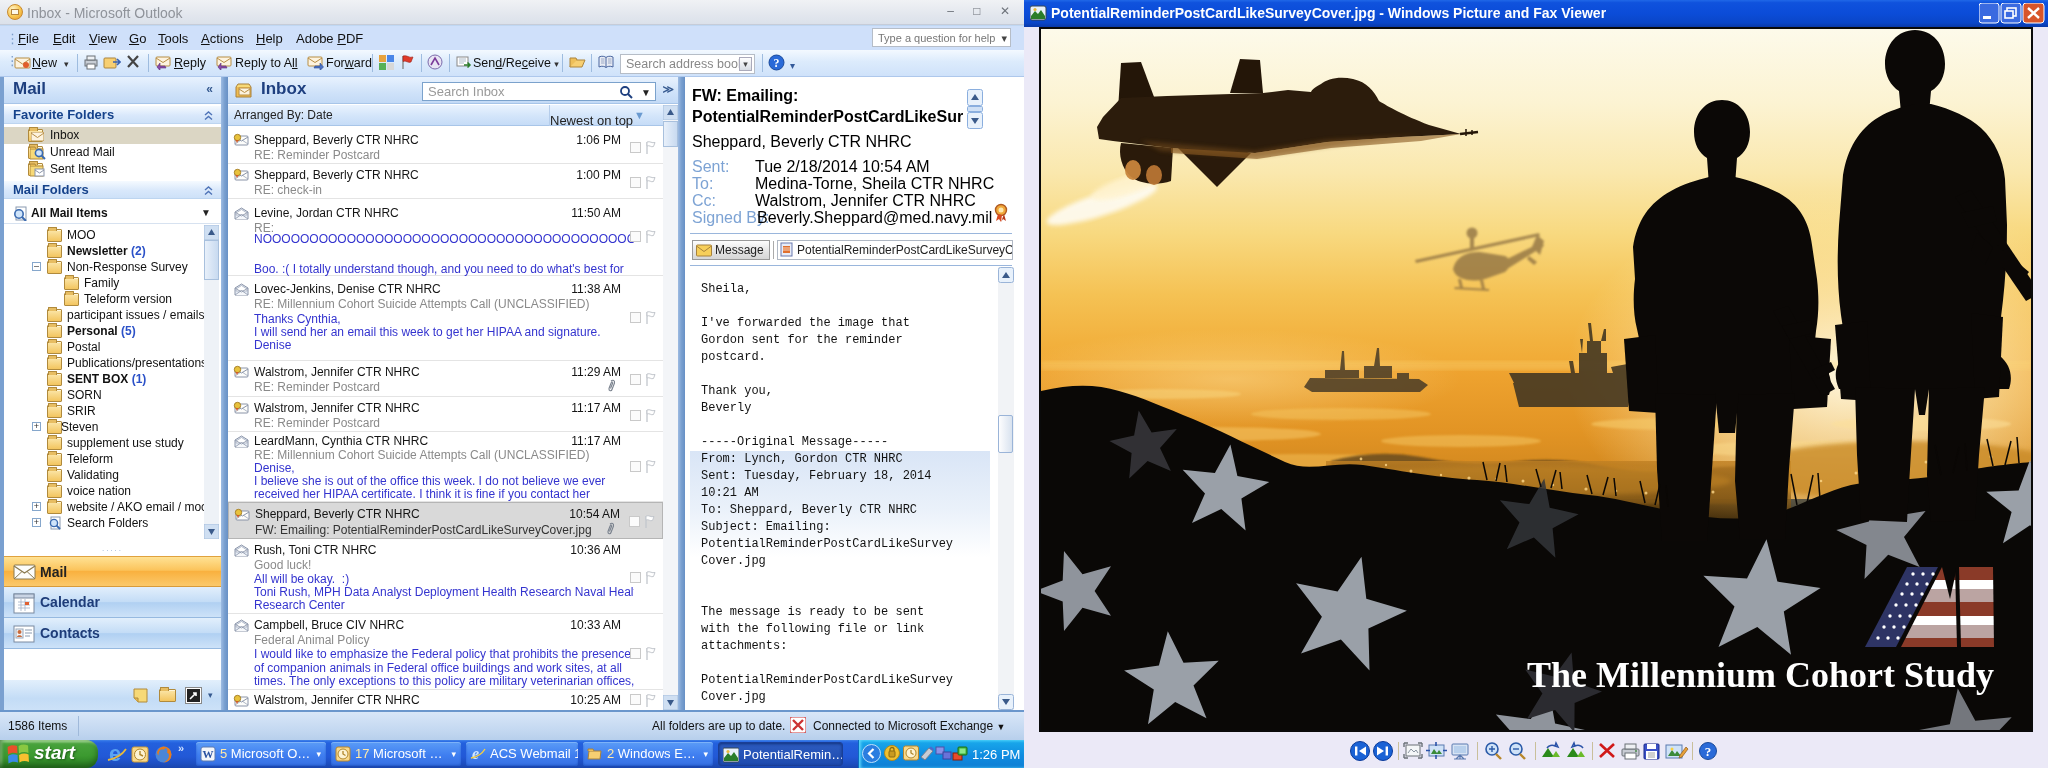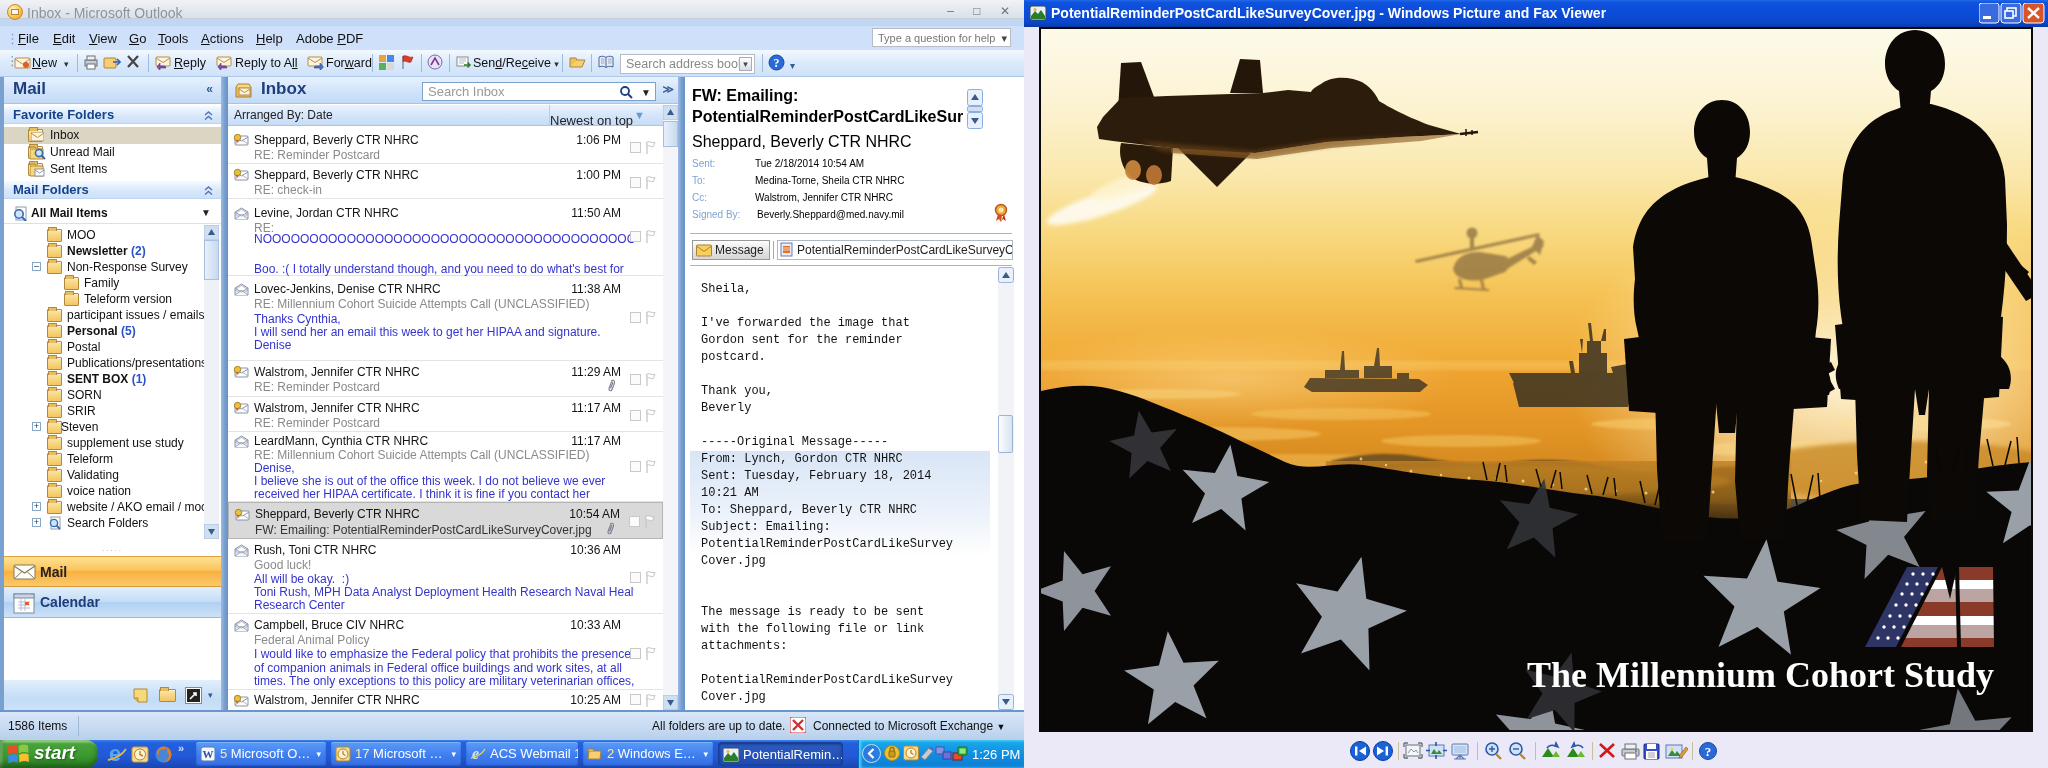--- a/index.html
+++ b/index.html
@@ -1,19 +1,19 @@
 <!DOCTYPE html>
 <html><head><meta charset="utf-8"><style>
 *{margin:0;padding:0;box-sizing:border-box}
 html,body{width:2048px;height:768px;overflow:hidden;font-family:"Liberation Sans",sans-serif;background:#000}
 .abs{position:absolute}
 #left{position:absolute;left:0;top:0;width:1024px;height:768px;background:#bfd7f2}
 #right{position:absolute;left:1024px;top:0;width:1024px;height:768px;background:#ebe9f7}
 
-#ltitle{position:absolute;left:0;top:0;width:1024px;height:19px;background:linear-gradient(#f0f2f5,#e3e7ee 60%,#dbe1ea);border-bottom:1px solid #c6ccd8;color:#8f939a;font-size:14px}
+#ltitle{position:absolute;left:0;top:0;width:1024px;height:25px;background:linear-gradient(#f0f2f5,#e3e7ee 60%,#dbe1ea);border-bottom:1px solid #c6ccd8;color:#8f939a;font-size:14px}
 #ltitle .txt{position:absolute;left:27px;top:5px}
 #lbtns{position:absolute;right:6px;top:4px;color:#6e737b;font-size:12px;letter-spacing:8px}
 
 #lmenu{position:absolute;left:0;top:26px;width:1024px;height:24px;background:#cfe0fa;font-size:13px;color:#111}
 #lmenu span.mi{position:absolute;top:5px}
 u{text-decoration:underline}
 
 #ltool{position:absolute;left:0;top:50px;width:1024px;height:27px;background:linear-gradient(#f3f9ff,#dcebfc 45%,#cfe2fa);border-bottom:1px solid #aec8ec;font-size:12.5px;color:#111}
 .tb{position:absolute;top:4px;height:19px;line-height:19px;white-space:nowrap}
 .tsep{position:absolute;top:4px;height:18px;width:1px;background:#9ebcdf}
@@ -37,21 +37,21 @@
 .arrbar{position:absolute;left:0;top:28px;width:435px;height:21px;background:linear-gradient(#eaf3fe,#d3e5fa 55%,#c6dcf7);border-bottom:1px solid #a8c5e8;font-size:13px;color:#222}
 .msg{position:absolute;left:0;width:435px;border-bottom:1px solid #e4e4e4;background:#fff}
 .msg .sn{position:absolute;left:26px;top:4px;font-size:12px;color:#151515;white-space:nowrap}
 .msg .tm{position:absolute;right:42px;top:4px;font-size:12px;color:#151515}
 .msg .sj{position:absolute;left:26px;font-size:12px;color:#8a8a8a;white-space:nowrap;overflow:hidden;width:368px}
 .msg .pv{position:absolute;left:26px;font-size:12px;color:#3434cf;white-space:nowrap;overflow:hidden;width:380px}
 .ck{position:absolute;right:22px;width:11px;height:11px;border:1px solid #c9c9c9;background:#fbfbfb}
 .flg{position:absolute;right:3px;width:15px;height:15px}
 
 #read{position:absolute;left:685px;top:0;width:332px;height:633px;background:#fff;overflow:hidden}
-.rf{font-size:10px;position:absolute;white-space:nowrap}
+.rf{font-size:16px;position:absolute;white-space:nowrap}
 .rl{color:#7da3d4}
 
 #lstatus{position:absolute;left:0;top:710px;width:1024px;height:30px;background:linear-gradient(#d8e6f8,#c2d7f0 70%,#b7cfec);border-top:2px solid #6a96cc;font-size:12px;color:#111}
 
 #taskbar{position:absolute;left:0;top:740px;width:896px;height:28px;background:linear-gradient(#4184e8 0%,#2a6be5 6%,#2360dd 12%,#2258d6 60%,#1d4ec0 85%,#1a45ac 100%)}
 .tbtn{position:absolute;top:2px;height:24px;border-radius:3px;background:linear-gradient(#5b9cf7,#3f7ef0 55%,#366fe2);box-shadow:inset 0 1px 0 #7cb2f9,inset 0 -1px 2px #2257c4;color:#fff;font-size:13px;line-height:24px;white-space:nowrap;overflow:hidden}
 
 #rtitle{position:absolute;left:0;top:0;width:1024px;height:27px;background:linear-gradient(#2068e8 0%,#0f52dd 10%,#0b4cd8 50%,#0a46c8 85%,#0939a8 100%);color:#fff;font-weight:bold;font-size:14px}
 #rcontent{position:absolute;left:0;top:27px;width:1024px;height:741px;background:#ebe9f7}
 #pic{position:absolute;left:15px;top:0px;width:994px;height:705px;border:2px solid #0a0a0a;background:#000}
@@ -302,20 +302,30 @@
         </div>
         <div style="position:absolute;top:31px;width:217px;height:31px;background:linear-gradient(#e2effc,#c3dcf6 50%,#b0d0f2 52%,#cde2f8);border-bottom:1px solid #96b9e0">
           <svg style="position:absolute;left:9px;top:5px" width="22" height="22">
               <rect x="1" y="2" width="20" height="19" fill="#fff" stroke="#7a8aa0"></rect>
               <rect x="1" y="2" width="20" height="4" fill="#c9d4e4" stroke="#7a8aa0"></rect>
               <path d="M5,10 h12 M5,13 h12 M5,16 h12 M8,7 v12 M12,7 v12" stroke="#aab8cc" stroke-width="0.9"></path>
               <rect x="12" y="10" width="4" height="3" fill="#e06030"></rect>
             </svg>
           <b style="position:absolute;left:36px;top:7px;font-size:14px;color:#1e3c78">Calendar</b>
         </div>
+        <div style="position:absolute;top:62px;width:217px;height:31px;background:linear-gradient(#e2effc,#c3dcf6 50%,#b0d0f2 52%,#cde2f8);border-bottom:1px solid #96b9e0">
+          <svg style="position:absolute;left:9px;top:5px" width="22" height="22">
+              <rect x="1" y="3" width="20" height="16" fill="#fff" stroke="#7a8aa0"></rect>
+              <rect x="3" y="6" width="7" height="9" fill="#f0f4f8" stroke="#9aa8ba"></rect>
+              <circle cx="6.5" cy="9" r="2" fill="#c96a3a"></circle>
+              <path d="M4,14 C4,11.5 9,11.5 9,14" fill="#c96a3a"></path>
+              <path d="M12,7 h7 M12,10 h7 M12,13 h5" stroke="#8a9ab0" stroke-width="1"></path>
+            </svg>
+          <b style="position:absolute;left:36px;top:7px;font-size:14px;color:#1e3c78">Contacts</b>
+        </div>
         <div style="position:absolute;top:124px;width:217px;height:31px;background:linear-gradient(#e2effc,#c3dcf6 60%,#cde2f8)">
           <svg style="position:absolute;left:128px;top:7px" width="17" height="17">
               <path d="M2,2 L15,2 L15,15 L6,15 L2,11 Z" fill="#f7d977" stroke="#b08a3c"></path>
               <path d="M2,11 L6,11 L6,15" fill="#e8bb52" stroke="#b08a3c"></path>
             </svg>
           <span class="fold" style="left:155px;top:9px;width:17px;height:13px"></span>
           <svg style="position:absolute;left:181px;top:7px" width="17" height="17">
               <rect x="0.5" y="0.5" width="16" height="16" fill="#fff" stroke="#888"></rect>
               <rect x="2" y="2" width="13" height="13" fill="#222"></rect>
               <path d="M5,12 L11,6 M8,6 h3 v3" stroke="#fff" stroke-width="1.6" fill="none"></path>

